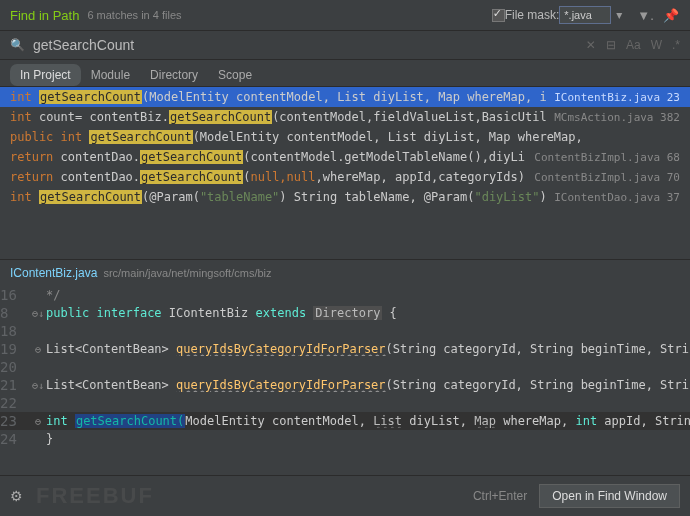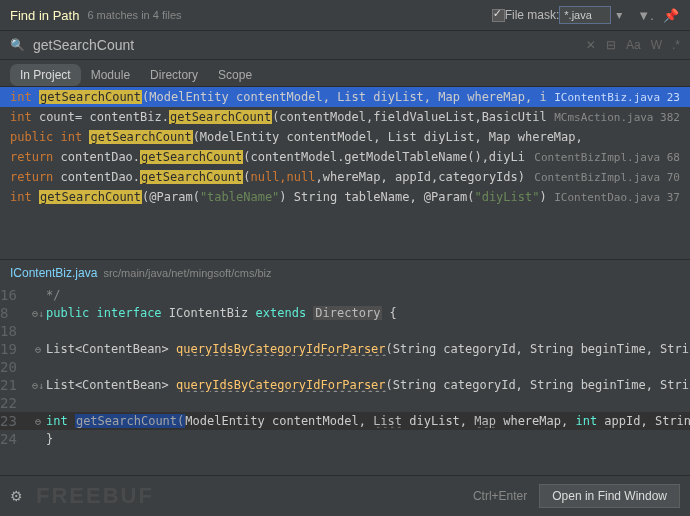--- a/index.html
+++ b/index.html
@@ -12,21 +12,21 @@
   height: 516px;
   overflow: hidden;
   position: relative;
 }
 .header {
   display: flex;
   align-items: center;
   padding: 6px 10px;
   border-bottom: 1px solid #2b2b2b;
 }
-.title { color: #fef9c3; font-size: 13px; margin-right: 8px; }
+.title { color: #84cc16; font-size: 13px; margin-right: 8px; }
 .subtitle { color: #888; font-size: 11px; }
 .spacer { flex: 1; }
 .filemask-wrap { display: flex; align-items: center; }
 .checkbox { width: 13px; height: 13px; background: #555; border: 1px solid #777; position: relative; }
 .checkbox.checked::after { content: "✓"; color: #ddd; position: absolute; top: -3px; left: 0; font-size: 11px; }
 .filemask-label { color: #bbb; }
 .filemask-input {
   background: #45494a;
   border: 1px solid #5e6e8e;
   color: #ccc;
@@ -110,21 +110,21 @@
   width: 30px;
   text-align: left;
   color: #606366;
   font-size: 14px;
   padding-right: 6px;
 }
 .gutter-mark { width: 16px; text-align: center; color: #888; font-size: 10px; }
 .code-line { flex: 1; overflow: hidden; }
 .kw-key { color: #5eead4; }
 .kw-type { color: #ccc; }
-.kw-method { color: #a3a3a3; margin-top: 20px; }
+.kw-method { color: #14b8a6; margin-top: 20px; }
 .kw-method-u { color: #ffc66d; text-decoration: underline wavy #999; }
 .kw-ext { background: #4e4e4e; padding: 0 2px; }
 .sel-line { background: #323232; }
 .hl2 { background: #214283; padding: 0 1px; }
 .footer {
   position: absolute;
   bottom: 0;
   left: 0;
   right: 0;
   display: flex;

